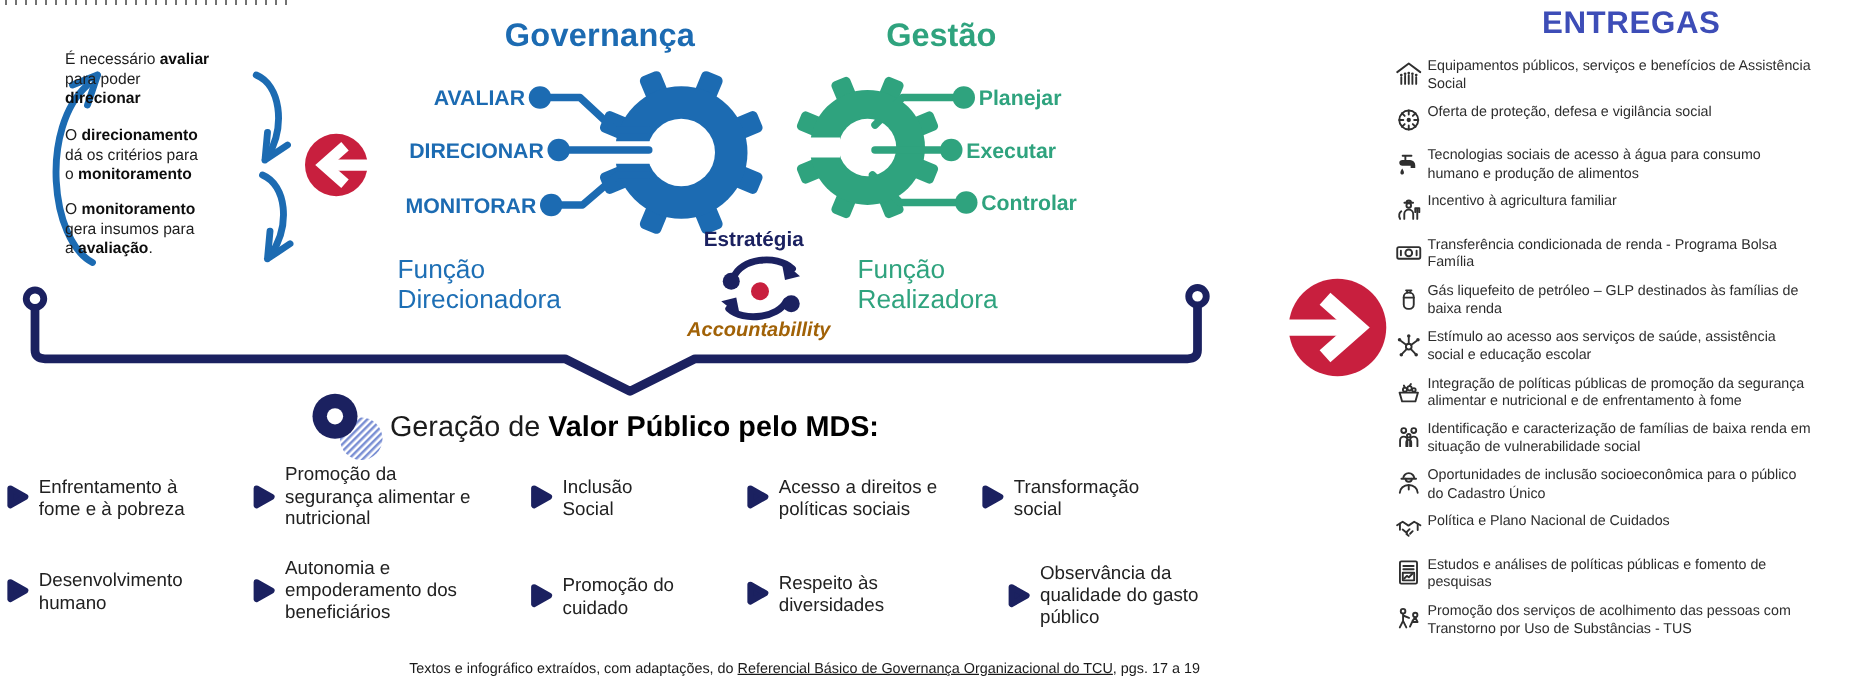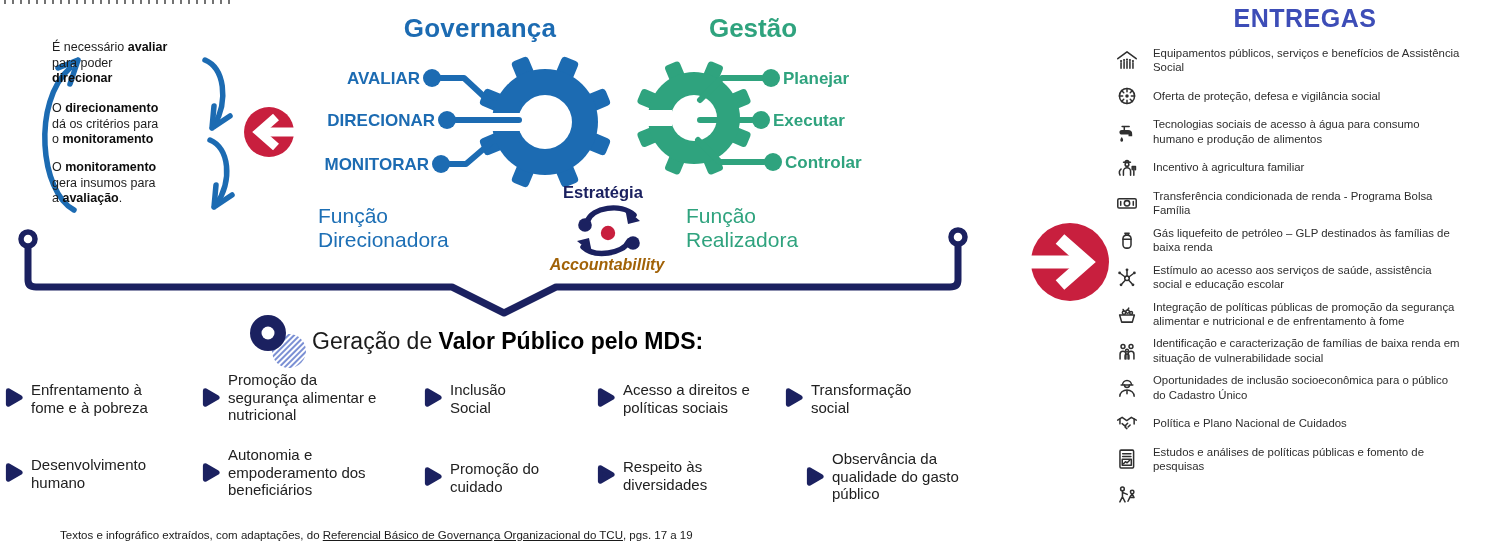--- a/index.html
+++ b/index.html
@@ -37,27 +37,27 @@
   .c2{left:200px;top:371px} .c2 .vtxt{width:152px}
   .c3{left:422px;top:381px} .c3 .vtxt{width:84px}
   .c4{left:595px;top:381px} .c4 .vtxt{width:140px}
   .c5{left:783px;top:381px} .c5 .vtxt{width:118px}
   .c6{left:3px;top:456px}   .c6 .vtxt{width:132px}
   .c7{left:200px;top:446px} .c7 .vtxt{width:148px}
   .c8{left:422px;top:460px} .c8 .vtxt{width:108px}
   .c9{left:595px;top:458px} .c9 .vtxt{width:102px}
   .c10{left:804px;top:450px}.c10 .vtxt{width:152px}
   
-  .footer{left:60px;top:529px;width:900px;text-align:left;font-size:11.5px;color:#1a1a1a;}
+  .footer{left:60px;top:529px;width:900px;text-align:right;font-size:11.5px;color:#1a1a1a;}
   .footer .lnk{text-decoration:underline;}
   
   .ent-title{left:1160px;top:4px;width:290px;text-align:center;
     font-size:25px;font-weight:800;color:#3d4db7;letter-spacing:.5px;}
   .ent-list{left:1112px;top:46px;width:364px;display:flex;flex-direction:column;gap:8.5px;}
-  .ent-row{display:flex;align-items:center;gap:11px;}
+  .ent-row{display:flex;}
   .eicon{width:30px;flex:0 0 30px;display:flex;justify-content:center;}
   .eicon svg{width:26px;height:26px;}
   .eicon svg *{stroke:#2f2f2f;stroke-width:1.4;fill:none;stroke-linecap:round;stroke-linejoin:round;}
   .eicon svg .f{fill:#2f2f2f;stroke:none;}
   .etxt{width:308px;font-size:11.4px;line-height:14.2px;color:#2d2d2d;}
 </style>
 </head>
 <body>
 
 <svg class="abs" width="1488" height="552" viewBox="0 0 1488 552" style="left:0;top:0">
@@ -417,15 +417,16 @@
 
   <div class="ent-row">
     <span class="eicon">
         <svg viewBox="0 0 24 24">
       <circle cx="7.8" cy="6.4" r="1.7"></circle>
       <path d="M7.8 8.4 v5.2 M7.8 13.6 l-2.4 4.8 M7.8 13.6 l2.4 4.8 M7.8 9.6 l4.4 1.8"></path>
       <circle cx="16.8" cy="9.2" r="1.6"></circle>
       <path d="M16.8 11 l1.7 3.4 M18.5 14.4 h-4 M14.5 14.4 l-1.6 3.4 M16.8 11 l-2 2.6"></path>
     </svg>
       </span>
+    <div class="etxt">Promoção dos serviços de acolhimento das pessoas com Transtorno por Uso de Substâncias - TUS</div>
   </div>
 
 </div>
 
 </body></html>

